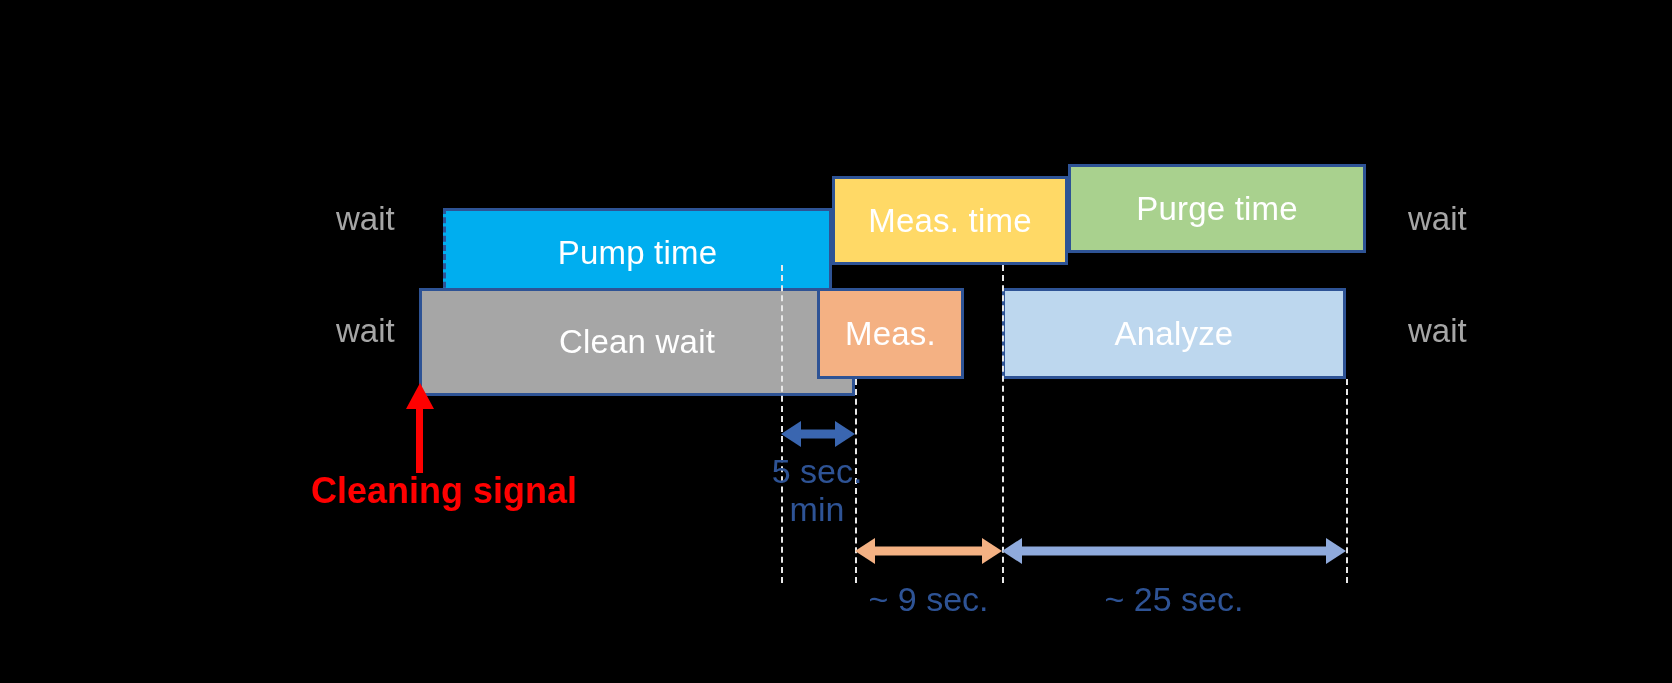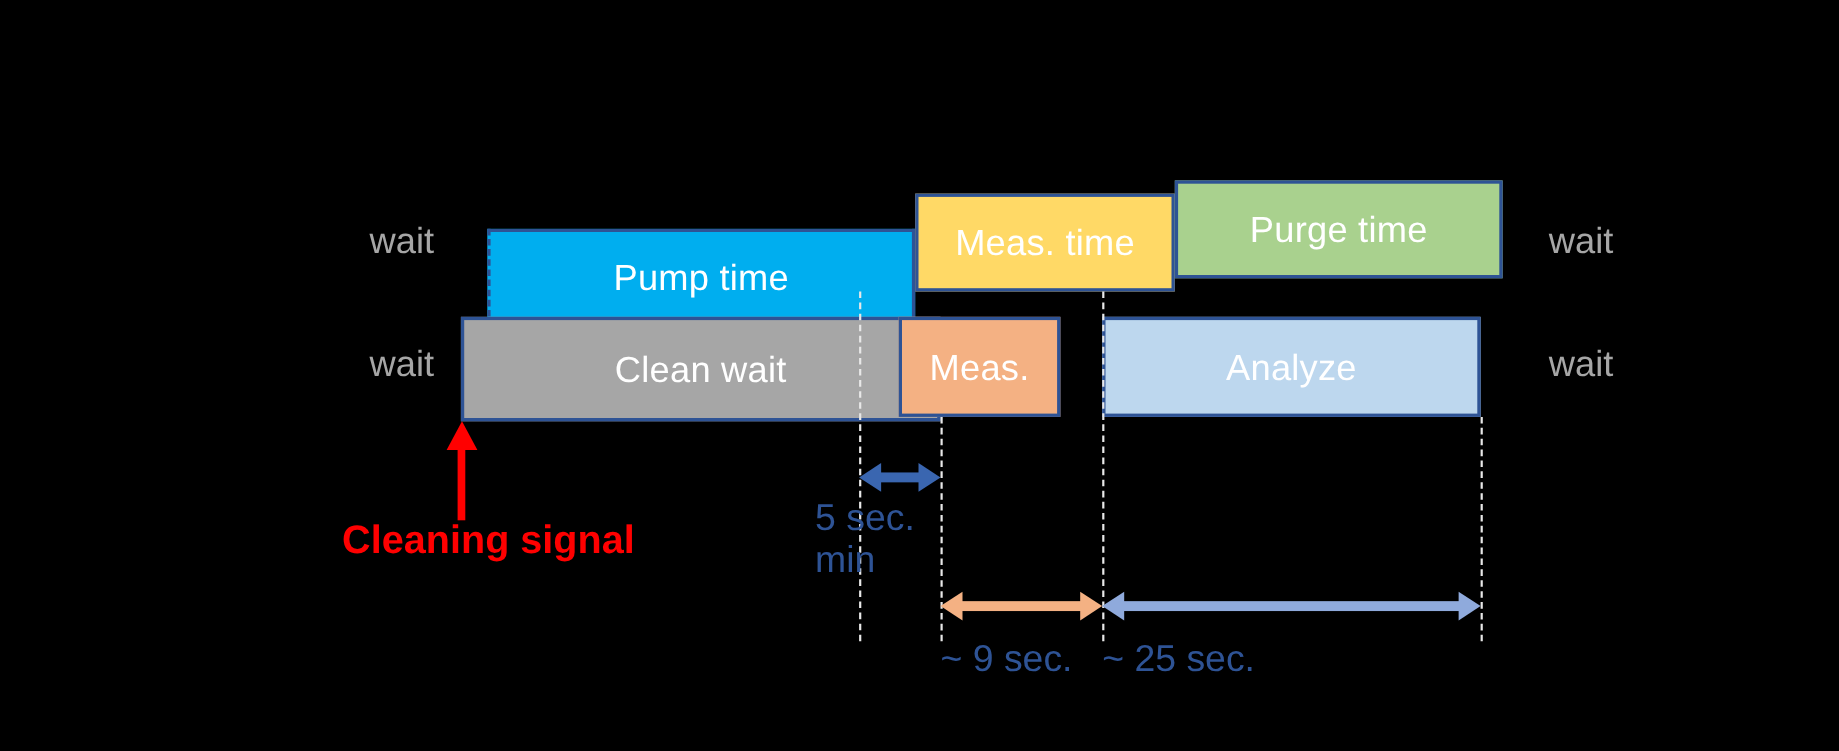--- a/index.html
+++ b/index.html
@@ -96,21 +96,21 @@
     border-bottom: 13px solid transparent;
   }
   .darrow .head.left  { left: 0; border-right: 20px solid currentColor; }
   .darrow .head.right { right: 0; border-left: 20px solid currentColor; }
 
   .dim-label {
     position: absolute;
     color: #2E5395;
     font-size: 34px;
     white-space: nowrap;
-    text-align: left;
+    text-align: center;
   }
   .dim-label.small-stack {
     font-size: 34px;
     line-height: 38px;
   }
 </style>
 </head>
 <body>
 
 <div id="stage">
@@ -126,21 +126,21 @@
   </div>
 
   <div class="bar" style="left:1068px; top:164px; width:298px; height:89px; background:#A9D18E;">
     <span>Purge time</span>
   </div>
 
   <div class="wait-label" style="left:1408px; top:200px;">wait</div>
 
   <div class="wait-label" style="left:336px; top:312px;">wait</div>
 
-  <div class="bar" style="left:419px; top:288px; width:436px; height:95px; background:#A6A6A6;justify-content:center;">
+  <div class="bar" style="left:419px; top:288px; width:436px; height:108px; background:#A6A6A6;justify-content:center;">
     <span>Clean wait</span>
   </div>
 
   <div class="bar" style="left:817px; top:288px; width:147px; height:91px; background:#F4B183;">
     <span>Meas.</span>
   </div>
 
   <div class="bar" style="left:1002px; top:288px; width:344px; height:91px; background:#BDD7EE;">
     <span>Analyze</span>
   </div>

